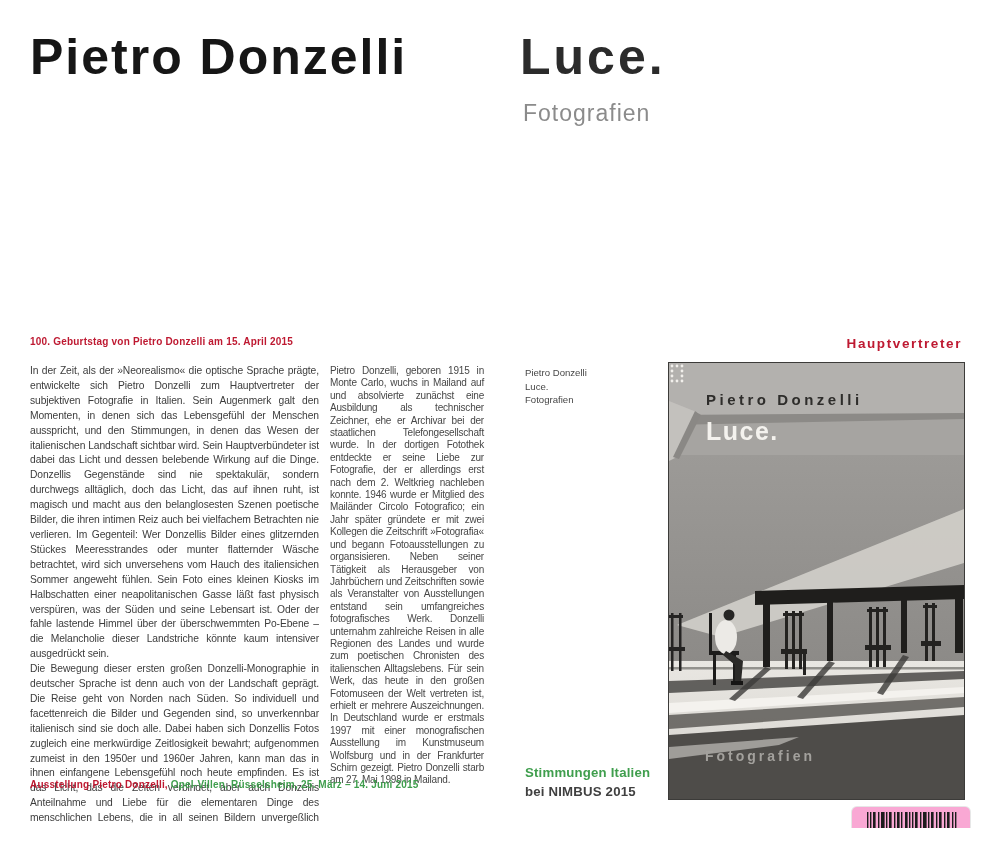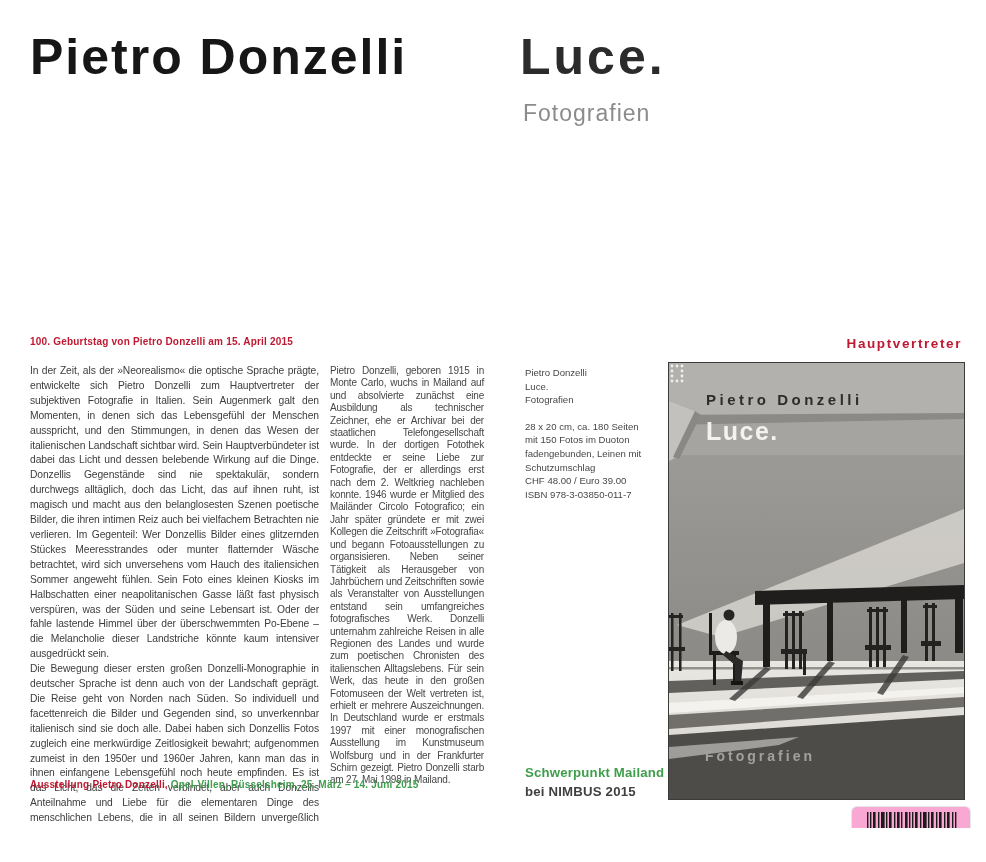--- a/index.html
+++ b/index.html
@@ -116,26 +116,20 @@
     <p>In der Zeit, als der »Neorealismo« die optische Sprache prägte, entwickelte sich Pietro Donzelli zum Hauptvertreter der subjektiven Fotografie in Italien. Sein Augenmerk galt den Momenten, in denen sich das Lebensgefühl der Menschen ausspricht, und den Stimmungen, in denen das Wesen der italienischen Landschaft sichtbar wird. Sein Hauptverbündeter ist dabei das Licht und dessen belebende Wirkung auf die Dinge. Donzellis Gegenstände sind nie spektakulär, sondern durchwegs alltäglich, doch das Licht, das auf ihnen ruht, ist magisch und macht aus den belanglosesten Szenen poetische Bilder, die ihren intimen Reiz auch bei vielfachem Betrachten nie verlieren. Im Gegenteil: Wer Donzellis Bilder eines glitzernden Stückes Meeresstrandes oder munter flatternder Wäsche betrachtet, wird sich unversehens vom Hauch des italiensichen Sommer angeweht fühlen. Sein Foto eines kleinen Kiosks im Halbschatten einer neapolitanischen Gasse läßt fast physisch verspüren, was der Süden und seine Lebensart ist. Oder der fahle lastende Himmel über der überschwemmten Po-Ebene – die Melancholie dieser Landstriche könnte kaum intensiver ausgedrückt sein.</p>
     <p>Die Bewegung dieser ersten großen Donzelli-Monographie in deutscher Sprache ist denn auch von der Landschaft geprägt. Die Reise geht von Norden nach Süden. So individuell und facettenreich die Bilder und Gegenden sind, so unverkennbar italienisch sind sie doch alle. Dabei haben sich Donzellis Fotos zugleich eine merkwürdige Zeitlosigkeit bewahrt; aufgenommen zumeist in den 1950er und 1960er Jahren, kann man das in ihnen einfangene Lebensgefühl noch heute empfinden. Es ist das Licht, das die Zeiten verbindet, aber auch Donzellis Anteilnahme und Liebe für die elementaren Dinge des menschlichen Lebens, die in all seinen Bildern unvergeßlich zum Ausdruck kommt.</p>
   </div>
 
   <div class="col-bio">Pietro Donzelli, geboren 1915 in Monte Carlo, wuchs in Mailand auf und absolvierte zunächst eine Ausbildung als technischer Zeichner, ehe er Archivar bei der staatlichen Telefongesellschaft wurde. In der dortigen Fotothek entdeckte er seine Liebe zur Fotografie, der er allerdings erst nach dem 2. Weltkrieg nachleben konnte. 1946 wurde er Mitglied des Mailänder Circolo Fotografico; ein Jahr später gründete er mit zwei Kollegen die Zeitschrift »Fotografia« und begann Fotoausstellungen zu organsisieren. Neben seiner Tätigkeit als Herausgeber von Jahrbüchern und Zeitschriften sowie als Veranstalter von Ausstellungen entstand sein umfangreiches fotografisches Werk. Donzelli unternahm zahlreiche Reisen in alle Regionen des Landes und wurde zum poetischen Chronisten des italienschen Alltagslebens. Für sein Werk, das heute in den großen Fotomuseen der Welt vertreten ist, erhielt er mehrere Auszeichnungen. In Deutschland wurde er erstmals 1997 mit einer monografischen Ausstellung im Kunstmuseum Wolfsburg und in der Frankfurter Schirn gezeigt. Pietro Donzelli starb am 27. Mai 1998 in Mailand.</div>
 
   <div class="col-info">
     <p class="info-block">Pietro Donzelli
 Luce.
 Fotografien</p>
-    <p class="info-block">28 x 20 cm,  ca. 180 Seiten
-mit 150 Fotos im Duoton
-fadengebunden, Leinen mit
-Schutzumschlag
-CHF 48.00  /  Euro 39.00
-ISBN 978-3-03850-011-7</p>
   </div>
 
   <div class="cover">
     <svg width="295" height="436" viewBox="0 0 295 436" aria-hidden="true">
       <defs>
         <linearGradient id="wall" x1="0" y1="0" x2="0" y2="1">
           <stop offset="0" stop-color="#a3a19e"></stop>
           <stop offset="1" stop-color="#82807d"></stop>
         </linearGradient>
         <linearGradient id="floorlight" x1="0" y1="0" x2="0" y2="1">
@@ -230,21 +224,21 @@
           <circle cx="13" cy="18" r="1.4"></circle>
       </g>
     </svg>
   </div>
 
   <div class="exhibition-line">
     <span class="red">Ausstellung Pietro Donzelli,</span><span class="green"> Opel-Villen, Rüsselsheim, 25. März – 14. Juni 2015</span>
   </div>
 
   <div class="focus-block">
-    <div class="green">Schwerpunkt Mailand</div>
+    <div class="green">Stimmungen Italien</div>
     <div class="red">bei NIMBUS  2015</div>
   </div>
 
   <div class="barcode-box">
     <svg width="100" height="32" viewBox="0 0 100 32" aria-hidden="true">
       <g fill="#1c1c1c">
         <rect x="6" y="0" width="1.4" height="31"></rect>
         <rect x="9" y="0" width="1.4" height="31"></rect>
         <rect x="12" y="0" width="2.6" height="27"></rect>
         <rect x="17" y="0" width="1.4" height="27"></rect>

